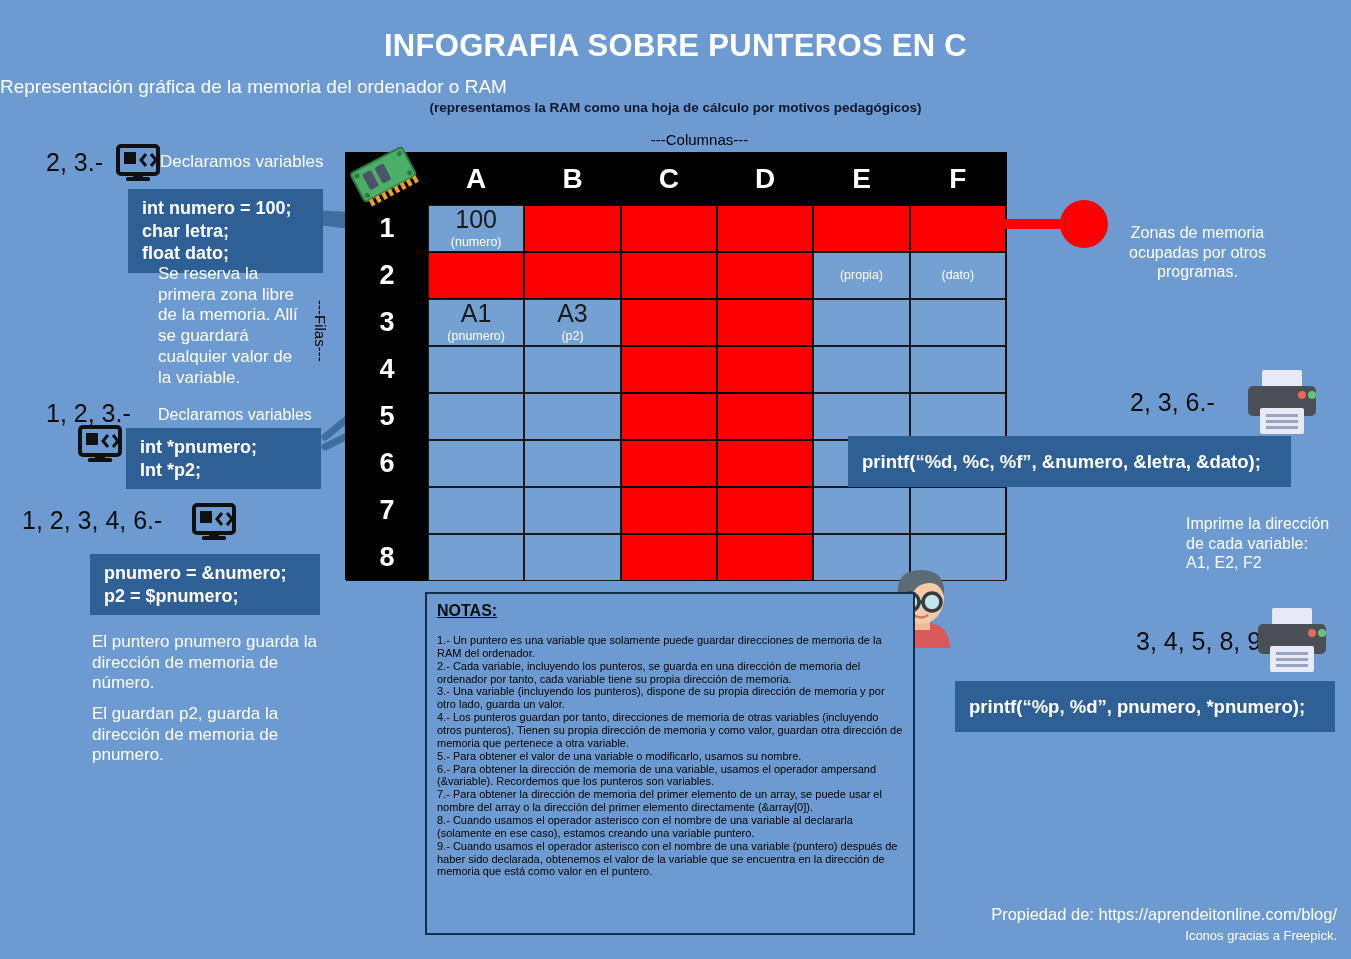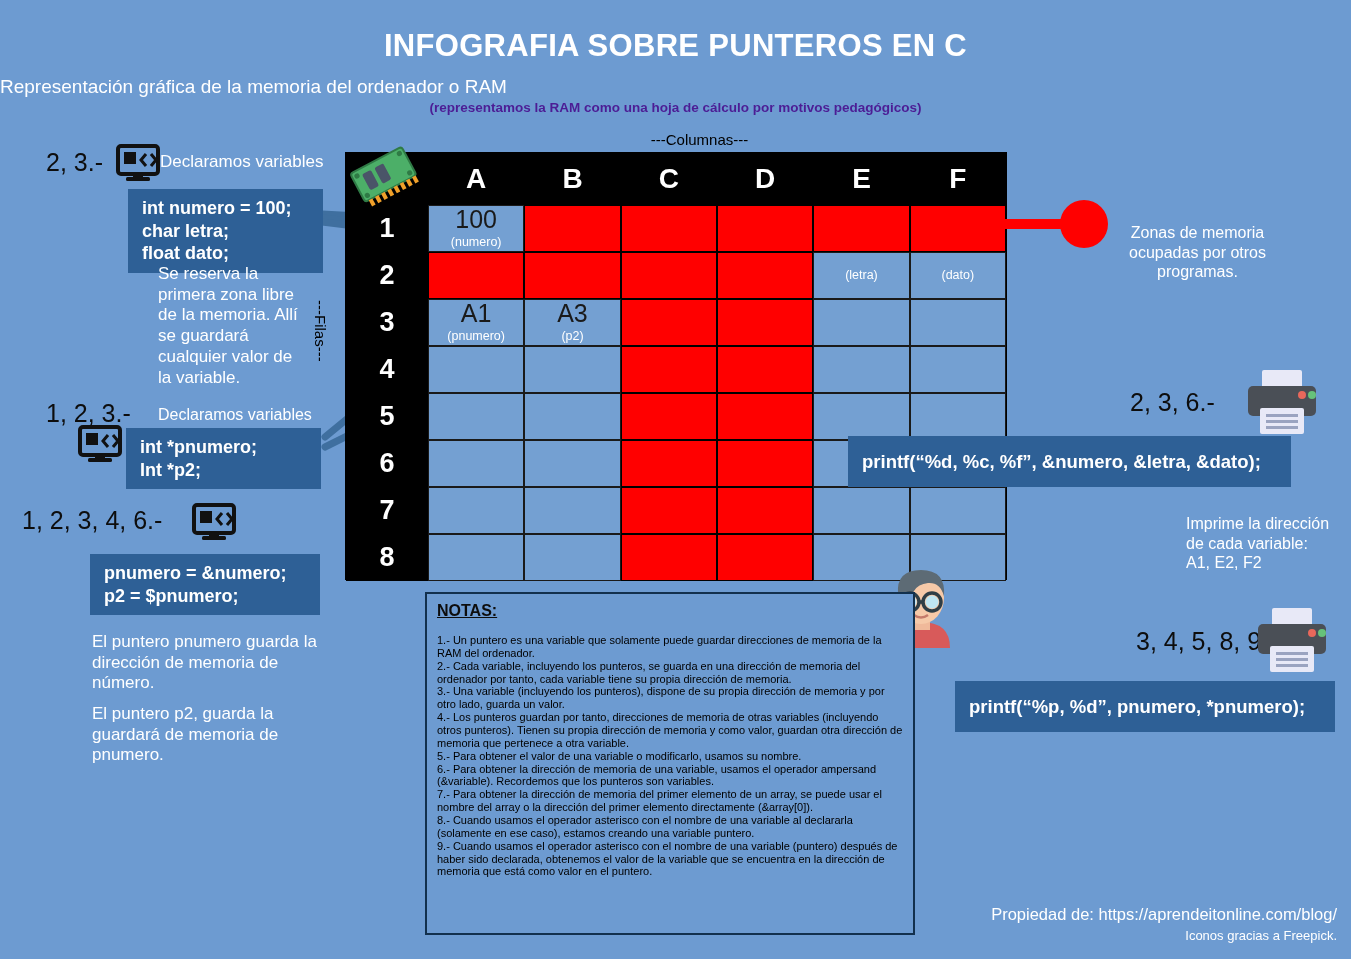--- a/index.html
+++ b/index.html
@@ -16,21 +16,21 @@
     position: absolute; left: 0; top: 28px; width: 1351px;
     text-align: center; color: #ffffff;
     font-size: 31px; font-weight: bold; letter-spacing: .3px;
   }
   .subtitle {
     position: absolute; left: 0; top: 76px; width: 1351px;
     color: #ffffff; font-size: 19px;
   }
   .subtitle2 {
     position: absolute; left: 0; top: 100px; width: 1351px;
-    text-align: center; color: #4c1d95; font-size: 13.5px; font-weight: bold;
+    text-align: center; color: #0f172a; font-size: 13.5px; font-weight: bold;
   }
   .columnas-label {
     position: absolute; left: 0; top: 131px; width: 1351px;
     text-align: center; color: #000; font-size: 15px; padding-left: 48px;
   }
   .filas-label {
     position: absolute; left: 312px; top: 300px;
     color: #000; font-size: 15px;
     writing-mode: vertical-rl; text-orientation: mixed;
   }
@@ -179,21 +179,21 @@
           <div class="cell red"></div>
           <div class="cell red"></div>
         </div>
         <div class="sheet-row">
           <div class="row-head">2</div>
           <div class="cell red"></div>
           <div class="cell red"></div>
           <div class="cell red"></div>
           <div class="cell red"></div>
           <div class="cell">
-            <div class="clab solo">(letra)</div>
+            <div class="clab solo">(propia)</div>
           </div>
           <div class="cell">
             <div class="clab solo">(dato)</div>
           </div>
         </div>
         <div class="sheet-row">
           <div class="row-head">3</div>
           <div class="cell">
             <div class="cval">A1</div>
             <div class="clab">(pnumero)</div>
@@ -291,21 +291,21 @@
     <rect x="17" y="30" width="10" height="4" fill="#111"></rect>
     <rect x="10" y="33" width="24" height="4" rx="1.5" fill="#111"></rect>
     <rect x="8" y="8" width="12" height="12" fill="#111"></rect>
     <path d="M30 10 l-5 6 l5 6" stroke="#111" stroke-width="3" fill="none"></path>
     <path d="M35 10 l5 6 l-5 6" stroke="#111" stroke-width="3" fill="none"></path>
   </svg>
   <div class="codebox" style="left:90px; top:554px; width:230px; font-size:18px; white-space:pre-line;">pnumero = &amp;numero;
 p2 = $pnumero;</div>
 
   <div class="plaintext" style="left:92px; top:632px; width:228px; font-size:17px;">El puntero pnumero guarda la dirección de memoria de número.</div>
-  <div class="plaintext" style="left:92px; top:704px; width:228px; font-size:17px;">El puntero p2, guarda la guardará de memoria de pnumero.</div>
+  <div class="plaintext" style="left:92px; top:704px; width:228px; font-size:17px;">El guardan p2, guarda la dirección de memoria de pnumero.</div>
 
   <div class="red-connector"></div>
   <div class="red-dot"></div>
   <div class="plaintext" style="left:1115px; top:194px; width:165px; font-size:16px; text-align:center;margin-top:29px;">Zonas de memoria ocupadas por otros programas.</div>
 
   <div class="blacktext" style="left:1130px; top:388px; font-size:25px;">2, 3, 6.-</div>
   <svg class="printer" style="left:1240px; top:368px;" width="84" height="68" viewBox="0 0 84 68">
     <rect x="22" y="2" width="40" height="18" rx="2" fill="#e8e9f7"></rect>
     <rect x="8" y="18" width="68" height="30" rx="5" fill="#4a4f56"></rect>
     <circle cx="62" cy="27" r="4" fill="#e8685b"></circle>

